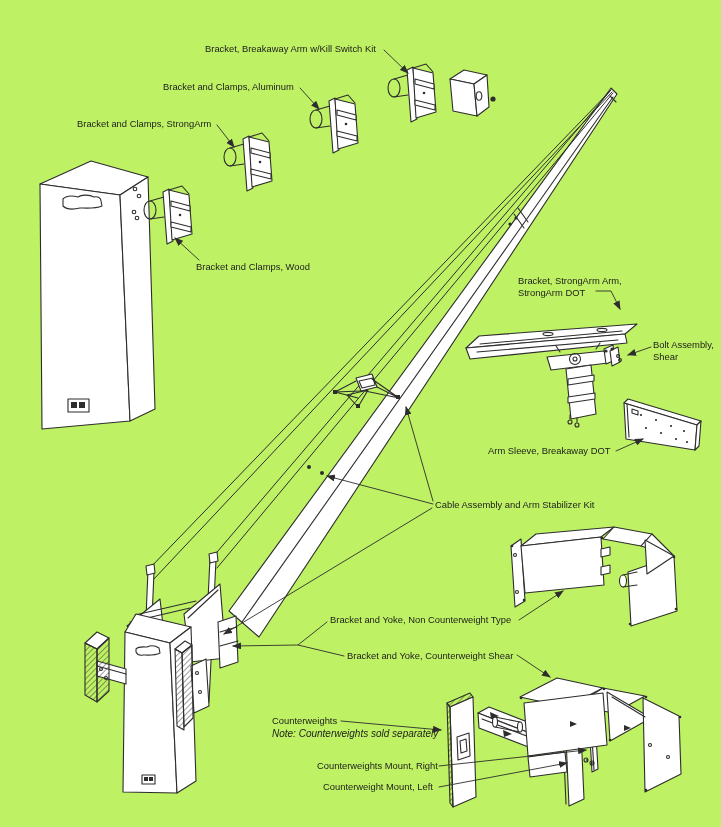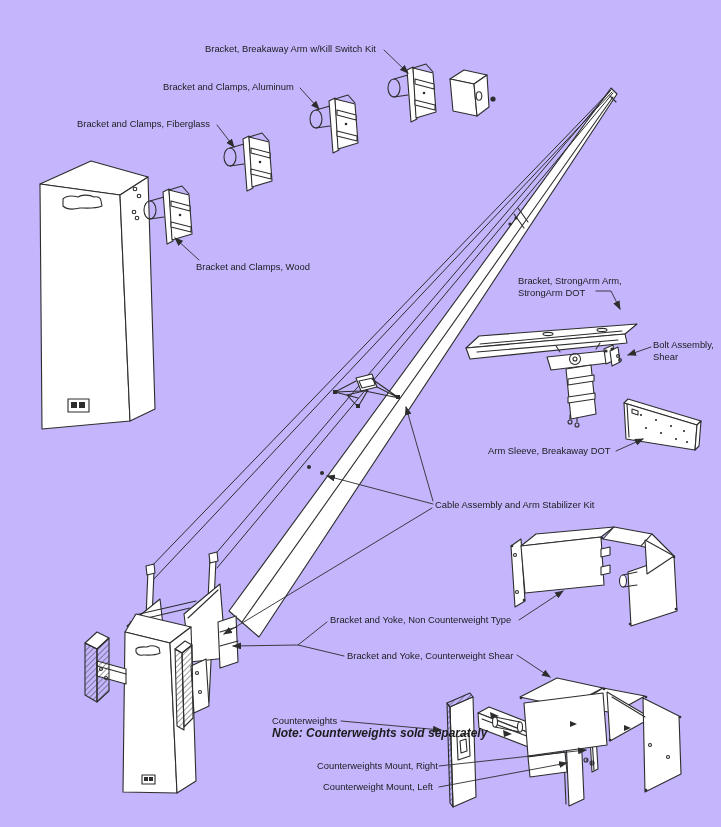--- a/index.html
+++ b/index.html
@@ -1,20 +1,20 @@
 <!DOCTYPE html>
 <html><head>
 <meta charset="utf-8">
 <style>
   html,body{margin:0;padding:0;background:#ffffff;}
-  #stage{position:relative;width:721px;height:827px;background:#c4b5fd;overflow:hidden;
+  #stage{position:relative;width:721px;height:827px;background:#bef264;overflow:hidden;
          font-family:"Liberation Sans",sans-serif;}
   #art{position:absolute;left:0;top:0;}
   .lbl{position:absolute;font-size:9.4px;line-height:11.5px;color:#1c1c1c;white-space:nowrap;}
-  .note{font-size:12px;font-style:italic;color:#1c1c1c;font-weight:bold;}
+  .note{font-size:10px;font-style:italic;color:#1c1c1c;}
 </style>
 </head>
 <body>
 
 <div id="stage">
 
 <svg id="art" width="721" height="827" viewBox="0 0 721 827" fill="none" stroke="#2d2d2d" stroke-width="1.1" stroke-linejoin="round" stroke-linecap="round">
   <defs>
     <marker id="arr" markerWidth="9" markerHeight="7" refX="8" refY="3.5" orient="auto" markerUnits="userSpaceOnUse">
       <path d="M0,0 L9,3.5 L0,7 Z" fill="#2d2d2d" stroke="none"></path>
@@ -269,21 +269,21 @@
     <path d="M519,620 L563,591" marker-end="url(#arr)"></path>
     <path d="M517,655 L550,677" marker-end="url(#arr)"></path>
     <path d="M341,721 L441,730" marker-end="url(#arr)"></path>
     <path d="M439,766 L586,750" marker-end="url(#arr)"></path>
     <path d="M439,787 L567,763" marker-end="url(#arr)"></path>
   </g>
 </svg>
 
 <div class="lbl" style="left:205px;top:43px">Bracket, Breakaway Arm w/Kill Switch Kit</div>
 <div class="lbl" style="left:163px;top:81px">Bracket and Clamps, Aluminum</div>
-<div class="lbl" style="left:77px;top:118px">Bracket and Clamps, Fiberglass</div>
+<div class="lbl" style="left:77px;top:118px">Bracket and Clamps, StrongArm</div>
 <div class="lbl" style="left:196px;top:261px">Bracket and Clamps, Wood</div>
 <div class="lbl" style="left:518px;top:275px">Bracket, StrongArm Arm,</div>
 <div class="lbl" style="left:518px;top:287px">StrongArm DOT</div>
 <div class="lbl" style="left:653px;top:339px">Bolt Assembly,</div>
 <div class="lbl" style="left:653px;top:351px">Shear</div>
 <div class="lbl" style="left:488px;top:445px">Arm Sleeve, Breakaway DOT</div>
 <div class="lbl" style="left:435px;top:499px">Cable Assembly and Arm Stabilizer Kit</div>
 <div class="lbl" style="left:330px;top:614px">Bracket and Yoke, Non Counterweight Type</div>
 <div class="lbl" style="left:347px;top:650px">Bracket and Yoke, Counterweight Shear</div>
 <div class="lbl" style="left:272px;top:715px">Counterweights</div>

